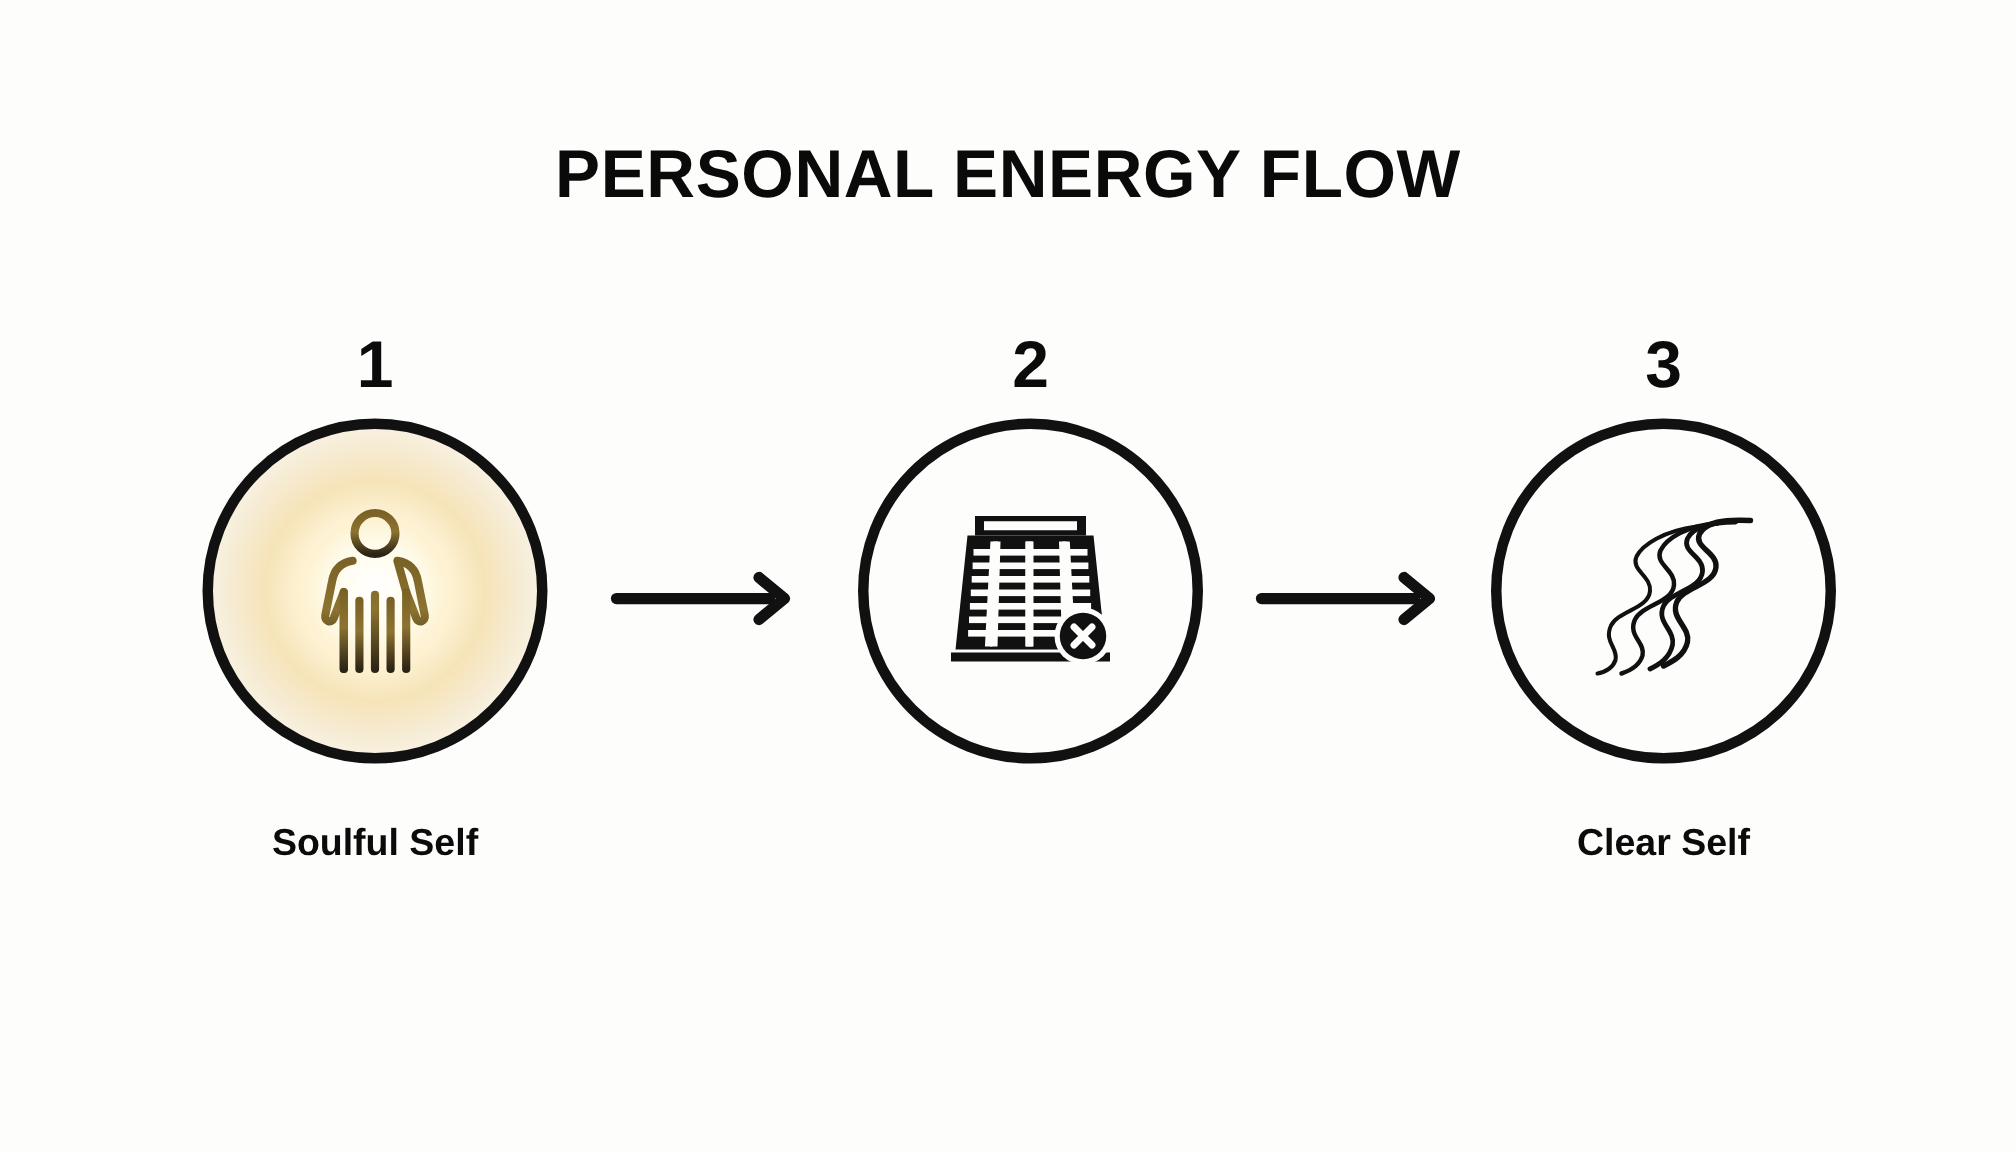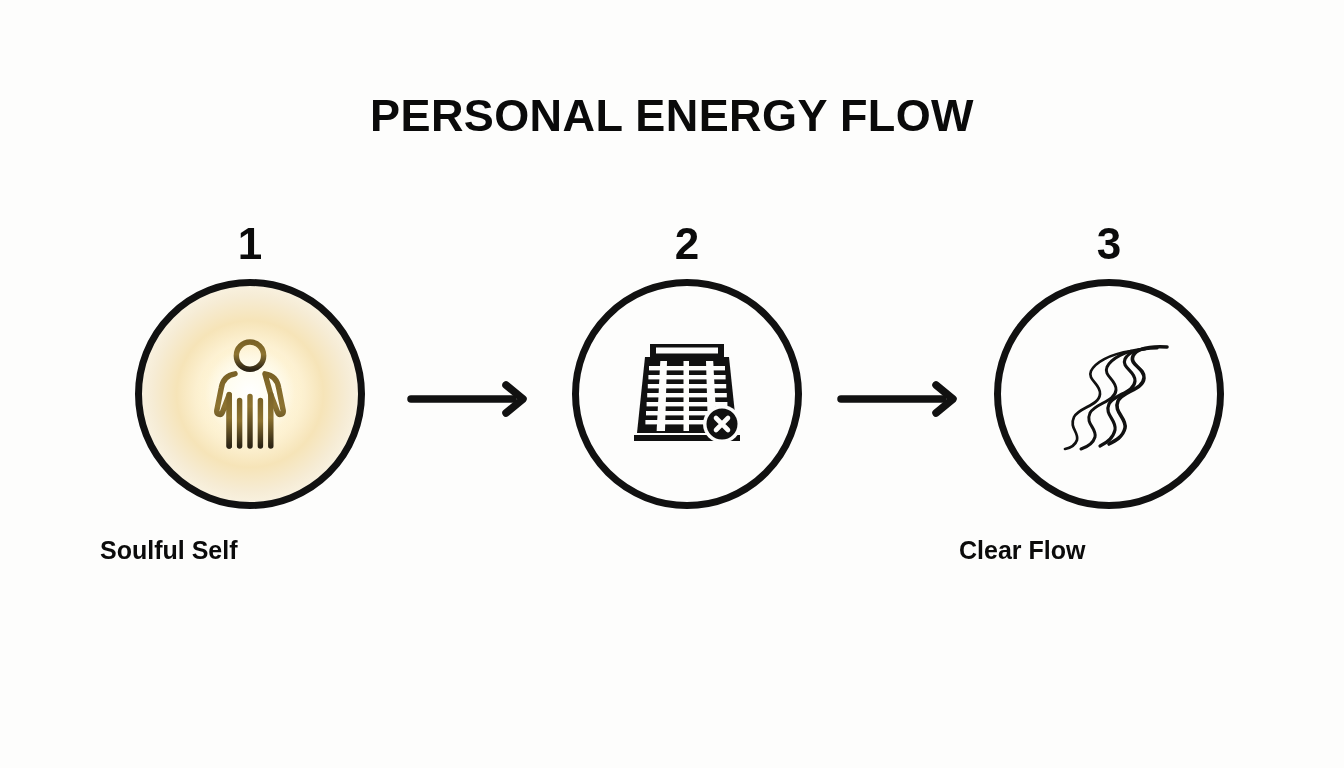--- a/index.html
+++ b/index.html
@@ -115,23 +115,24 @@
     background: radial-gradient(circle at 50% 45%,
        rgba(255,255,255,0.98) 0%,
        rgba(255,253,240,0.82) 28%,
        rgba(253,240,200,0.30) 56%,
        rgba(255,255,255,0) 78%);
     pointer-events: none;
   }
 
   .step-label {
     position: absolute;
-    top: 316px;
+    top: 328px;
     left: 0;
     width: 300px;
+    text-align: center;
     font-size: 25px;
     font-weight: 700;
     color: #0b0b0b;
     line-height: 1;
     white-space: nowrap;
   }
 
   
   .arrow {
     position: absolute;
@@ -261,21 +262,21 @@
             <path d="M86,16
                      C64,19 50,28 46,36
                      C42,45 56,49 55,59
                      C54,71 34,72 29,82
                      C24,93 34,97 32,105
                      C30,111 25,113 20,114" stroke-width="2.7"></path>
           </g>
         </svg>
       </div>
 
-      <div class="step-label">Clear Flow</div>
+      <div class="step-label">Clear Self</div>
     </div>
 
   </div>
 
   <svg class="arrow arrow-1" viewBox="0 0 130 42">
     <g stroke="#111111" stroke-width="7.5" fill="none" stroke-linecap="round" stroke-linejoin="round">
       <line x1="6" y1="21" x2="108" y2="21"></line>
       <polyline points="101,7 118,21 101,35"></polyline>
     </g>
   </svg>

